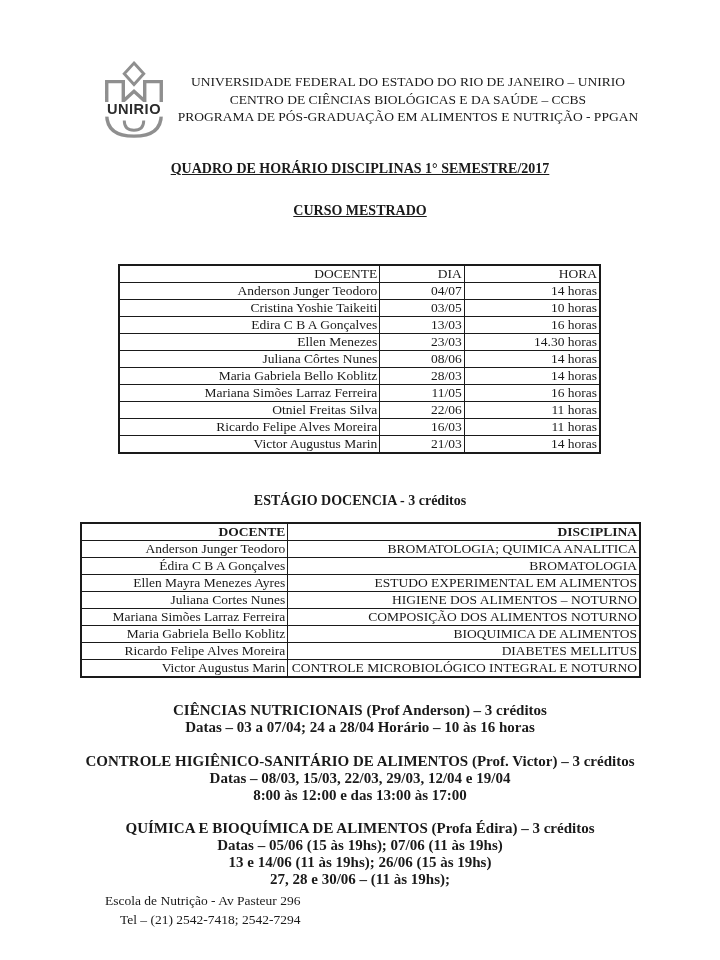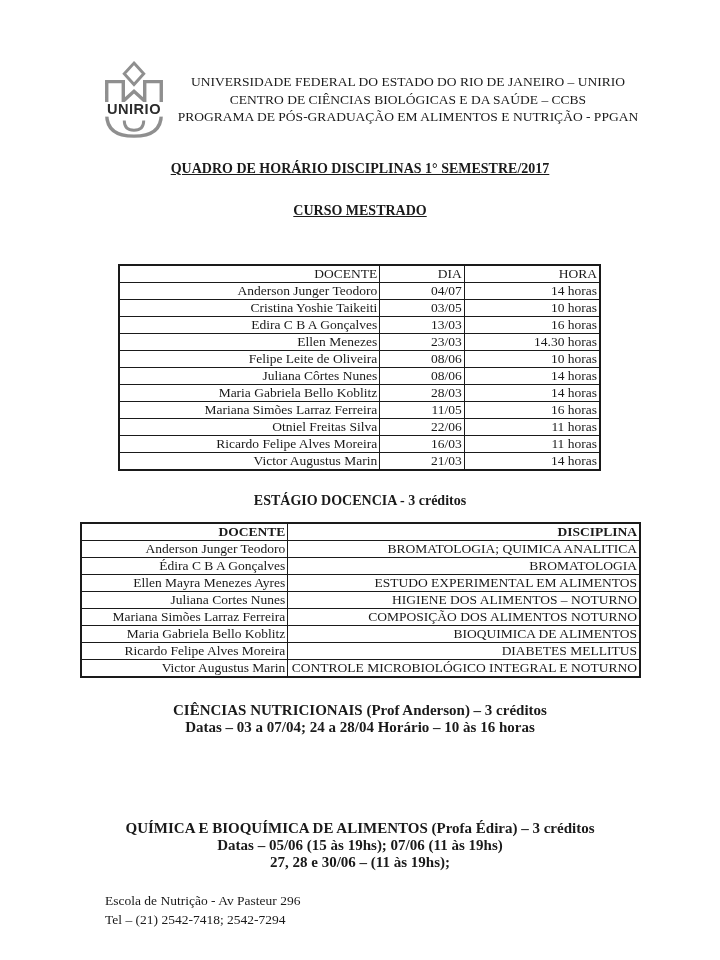--- a/index.html
+++ b/index.html
@@ -24,21 +24,21 @@
     font-size:13.5px; line-height:16px; height:16px; padding:0 2px; overflow:hidden;
   }
   .seminar-table { top:264px; left:118px; width:483px; }
   .seminar-table th { font-weight:normal; }
   .estagio-table { top:522px; left:80px; width:561px; }
   .estagio-table th { font-weight:bold; }
   
   .section { line-height:17px; font-weight:bold; font-size:15px; }
   .section .sec-line { font-weight:bold; }
   
-  .footer { position:absolute; top:891px; left:105px; font-size:13.5px; line-height:19px; font-weight:normal; }
+  .footer { position:absolute; top:891px; left:105px; font-size:13.5px; line-height:19px; font-weight:normal;text-align:right; }
 </style>
 </head>
 <body>
 
 <div class="page">
 
   <div class="header">
     <svg class="logo" viewBox="0 0 76 88" xmlns="http://www.w3.org/2000/svg">
       <path d="M38 3 L48 14 L38 25 L28 14 Z" fill="none" stroke="#8f8f8f" stroke-width="3"></path>
       <path d="M10 22 L27 22 L27 42 L38 32 L49 42 L49 22 L66 22 L66 56 Q66 78 38 78 Q10 78 10 56 Z" fill="none" stroke="#8f8f8f" stroke-width="3.5"></path>
@@ -84,25 +84,20 @@
           <td>Edira C B A Gonçalves</td>
           <td>13/03</td>
           <td>16 horas</td>
         </tr>
         <tr>
           <td>Ellen Menezes</td>
           <td>23/03</td>
           <td>14.30 horas</td>
         </tr>
         <tr>
-          <td>Felipe Leite de Oliveira</td>
-          <td>08/06</td>
-          <td>10 horas</td>
-        </tr>
-        <tr>
           <td>Juliana Côrtes Nunes</td>
           <td>08/06</td>
           <td>14 horas</td>
         </tr>
         <tr>
           <td>Maria Gabriela Bello Koblitz</td>
           <td>28/03</td>
           <td>14 horas</td>
         </tr>
         <tr>
@@ -175,24 +170,30 @@
           <td>CONTROLE MICROBIOLÓGICO INTEGRAL E NOTURNO</td>
         </tr>
       </tbody>
   </table>
 
   <div class="ctr section" style="top:702px;">
     <div class="sec-title">CIÊNCIAS NUTRICIONAIS (Prof Anderson) – 3 créditos</div>
     <div class="sec-line">Datas – 03 a 07/04; 24 a 28/04  Horário – 10 às 16 horas</div>
   </div>
 
+  <div class="ctr section" style="top:753px;">
+    <div class="sec-title">CONTROLE HIGIÊNICO-SANITÁRIO DE ALIMENTOS (Prof. Victor) – 3 créditos</div>
+    <div class="sec-line">Datas – 08/03, 15/03, 22/03, 29/03, 12/04 e 19/04</div>
+    <div class="sec-line">8:00 às 12:00 e das 13:00 às 17:00</div>
+  </div>
 
   <div class="ctr section" style="top:820px;">
     <div class="sec-title">QUÍMICA E BIOQUÍMICA DE ALIMENTOS (Profa Édira) – 3 créditos</div>
     <div class="sec-line">Datas – 05/06 (15 às 19hs); 07/06 (11 às 19hs)</div>
+    <div class="sec-line">13 e 14/06 (11 às 19hs); 26/06 (15 às 19hs)</div>
     <div class="sec-line">27, 28 e 30/06 – (11 às 19hs);</div>
   </div>
 
   <div class="footer">
     <div>Escola de Nutrição - Av Pasteur 296</div>
     <div>Tel – (21) 2542-7418; 2542-7294</div>
   </div>
 
 </div>
 

